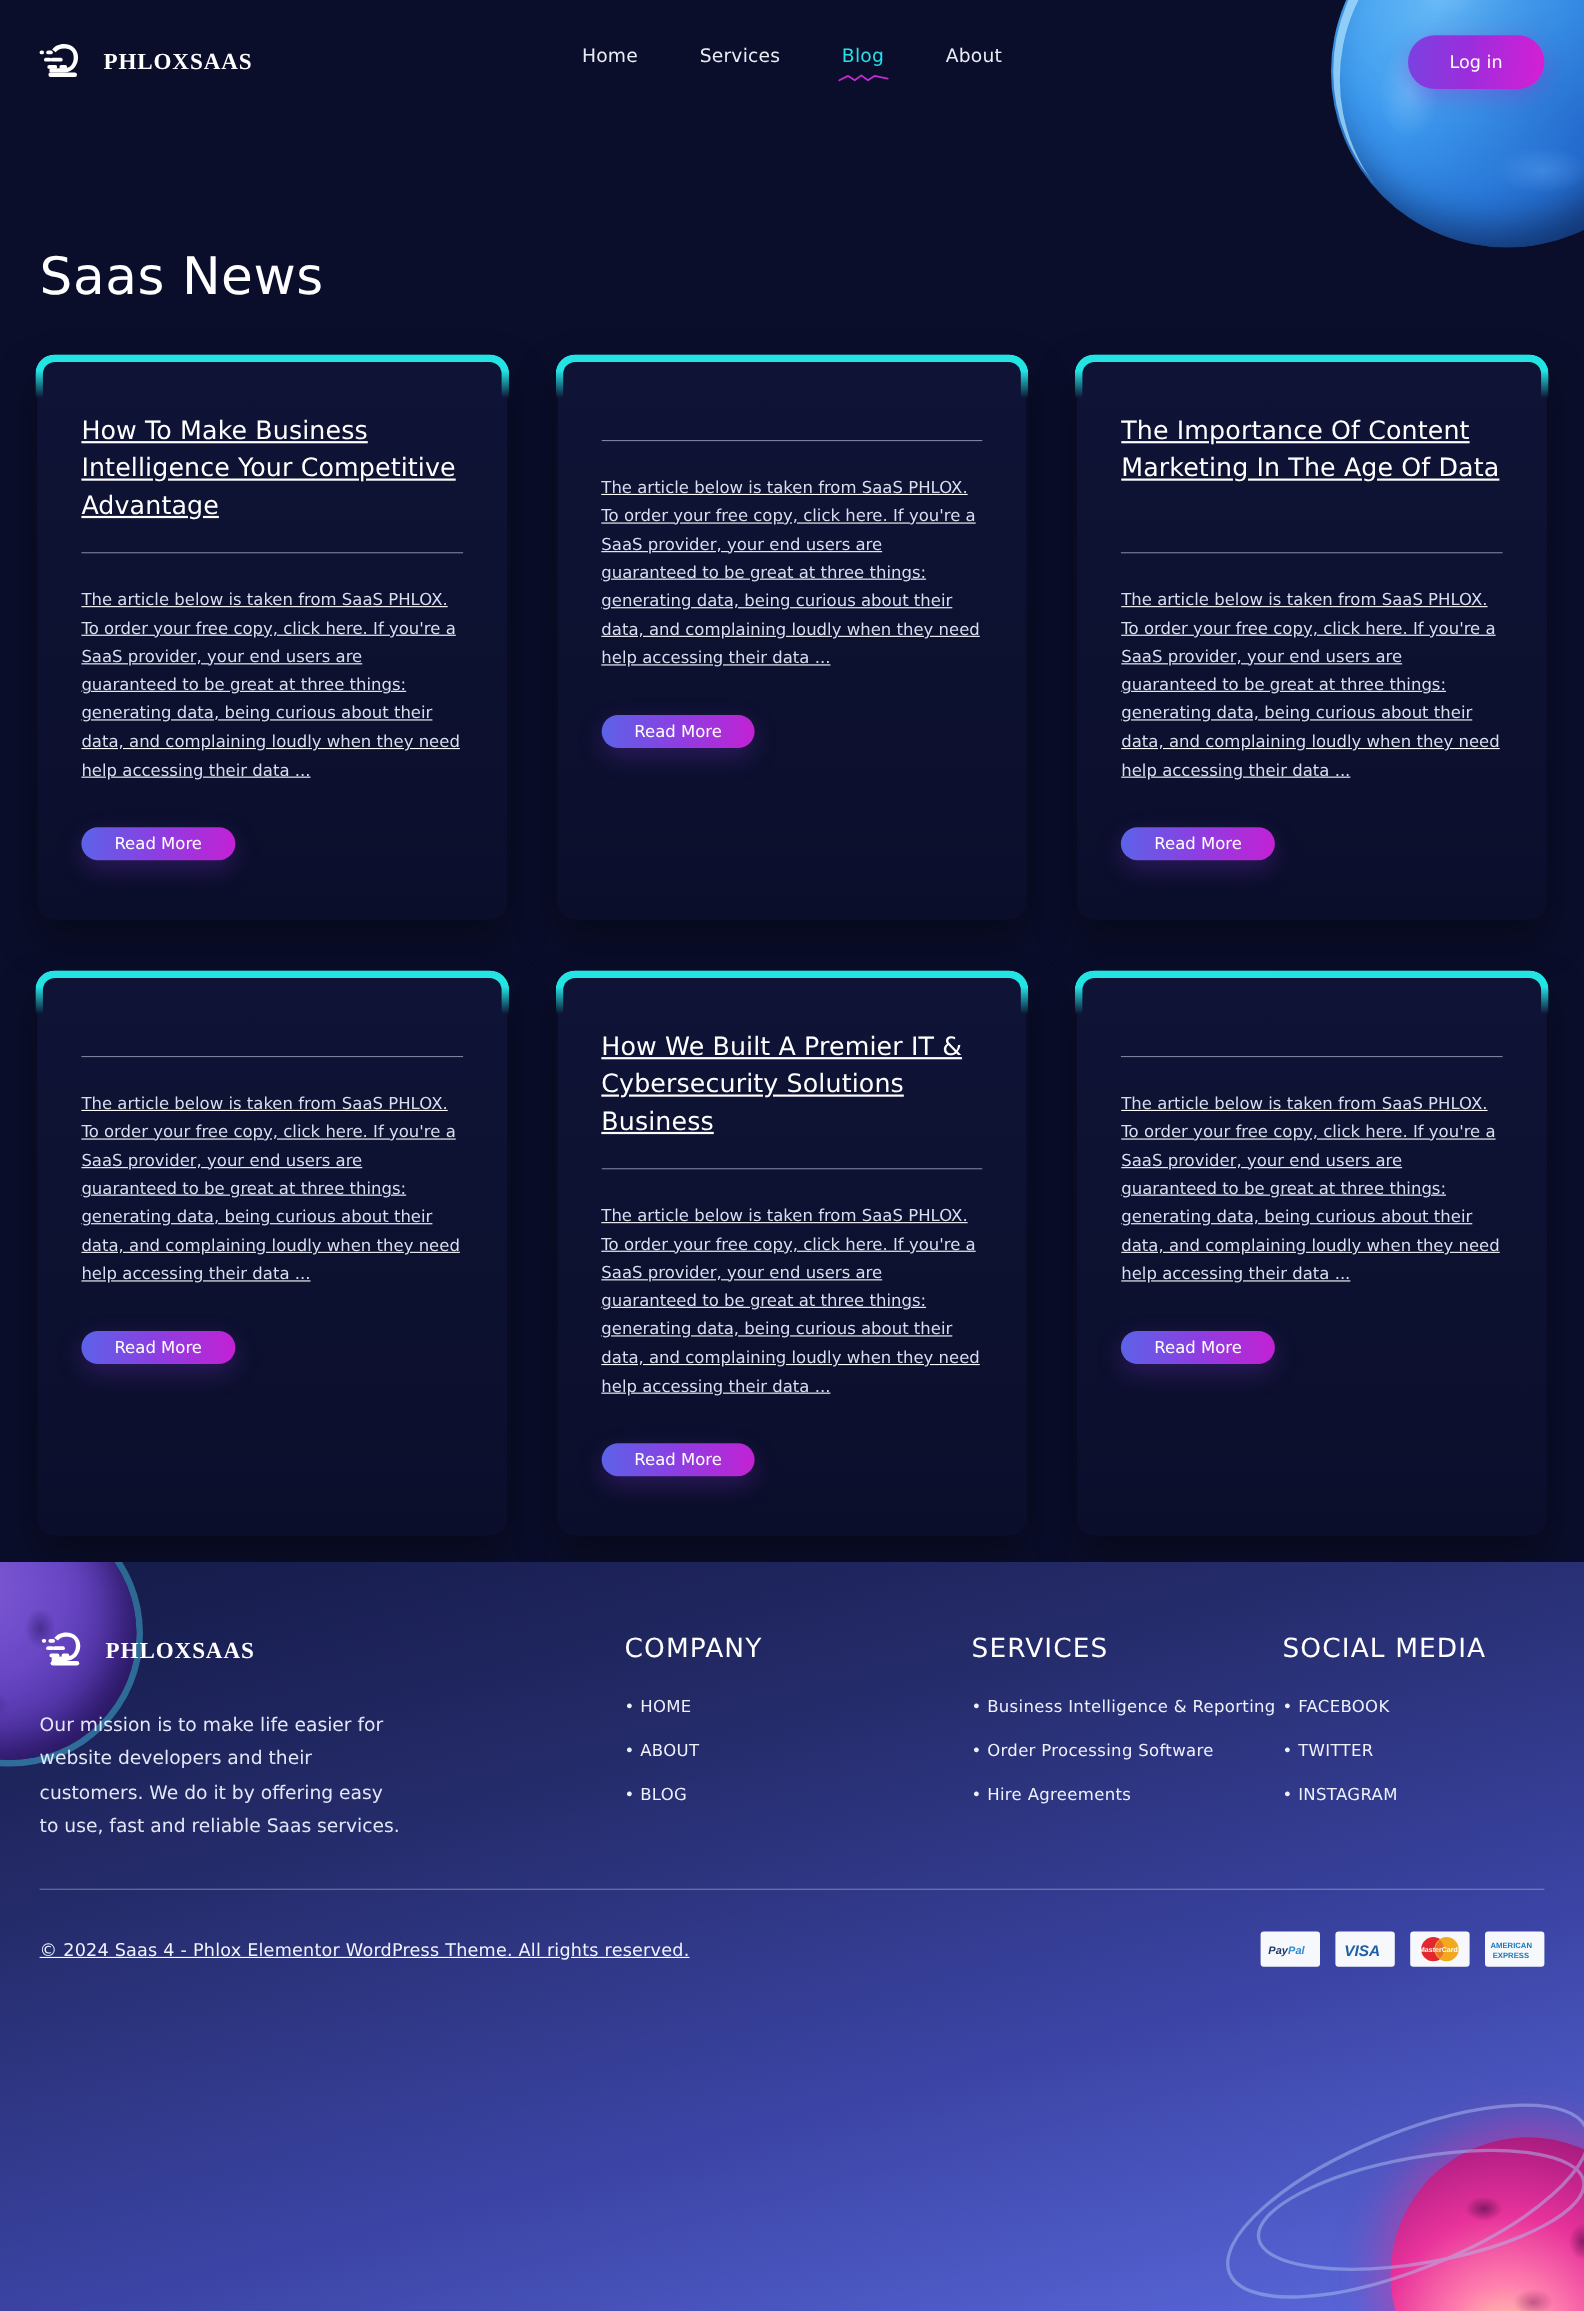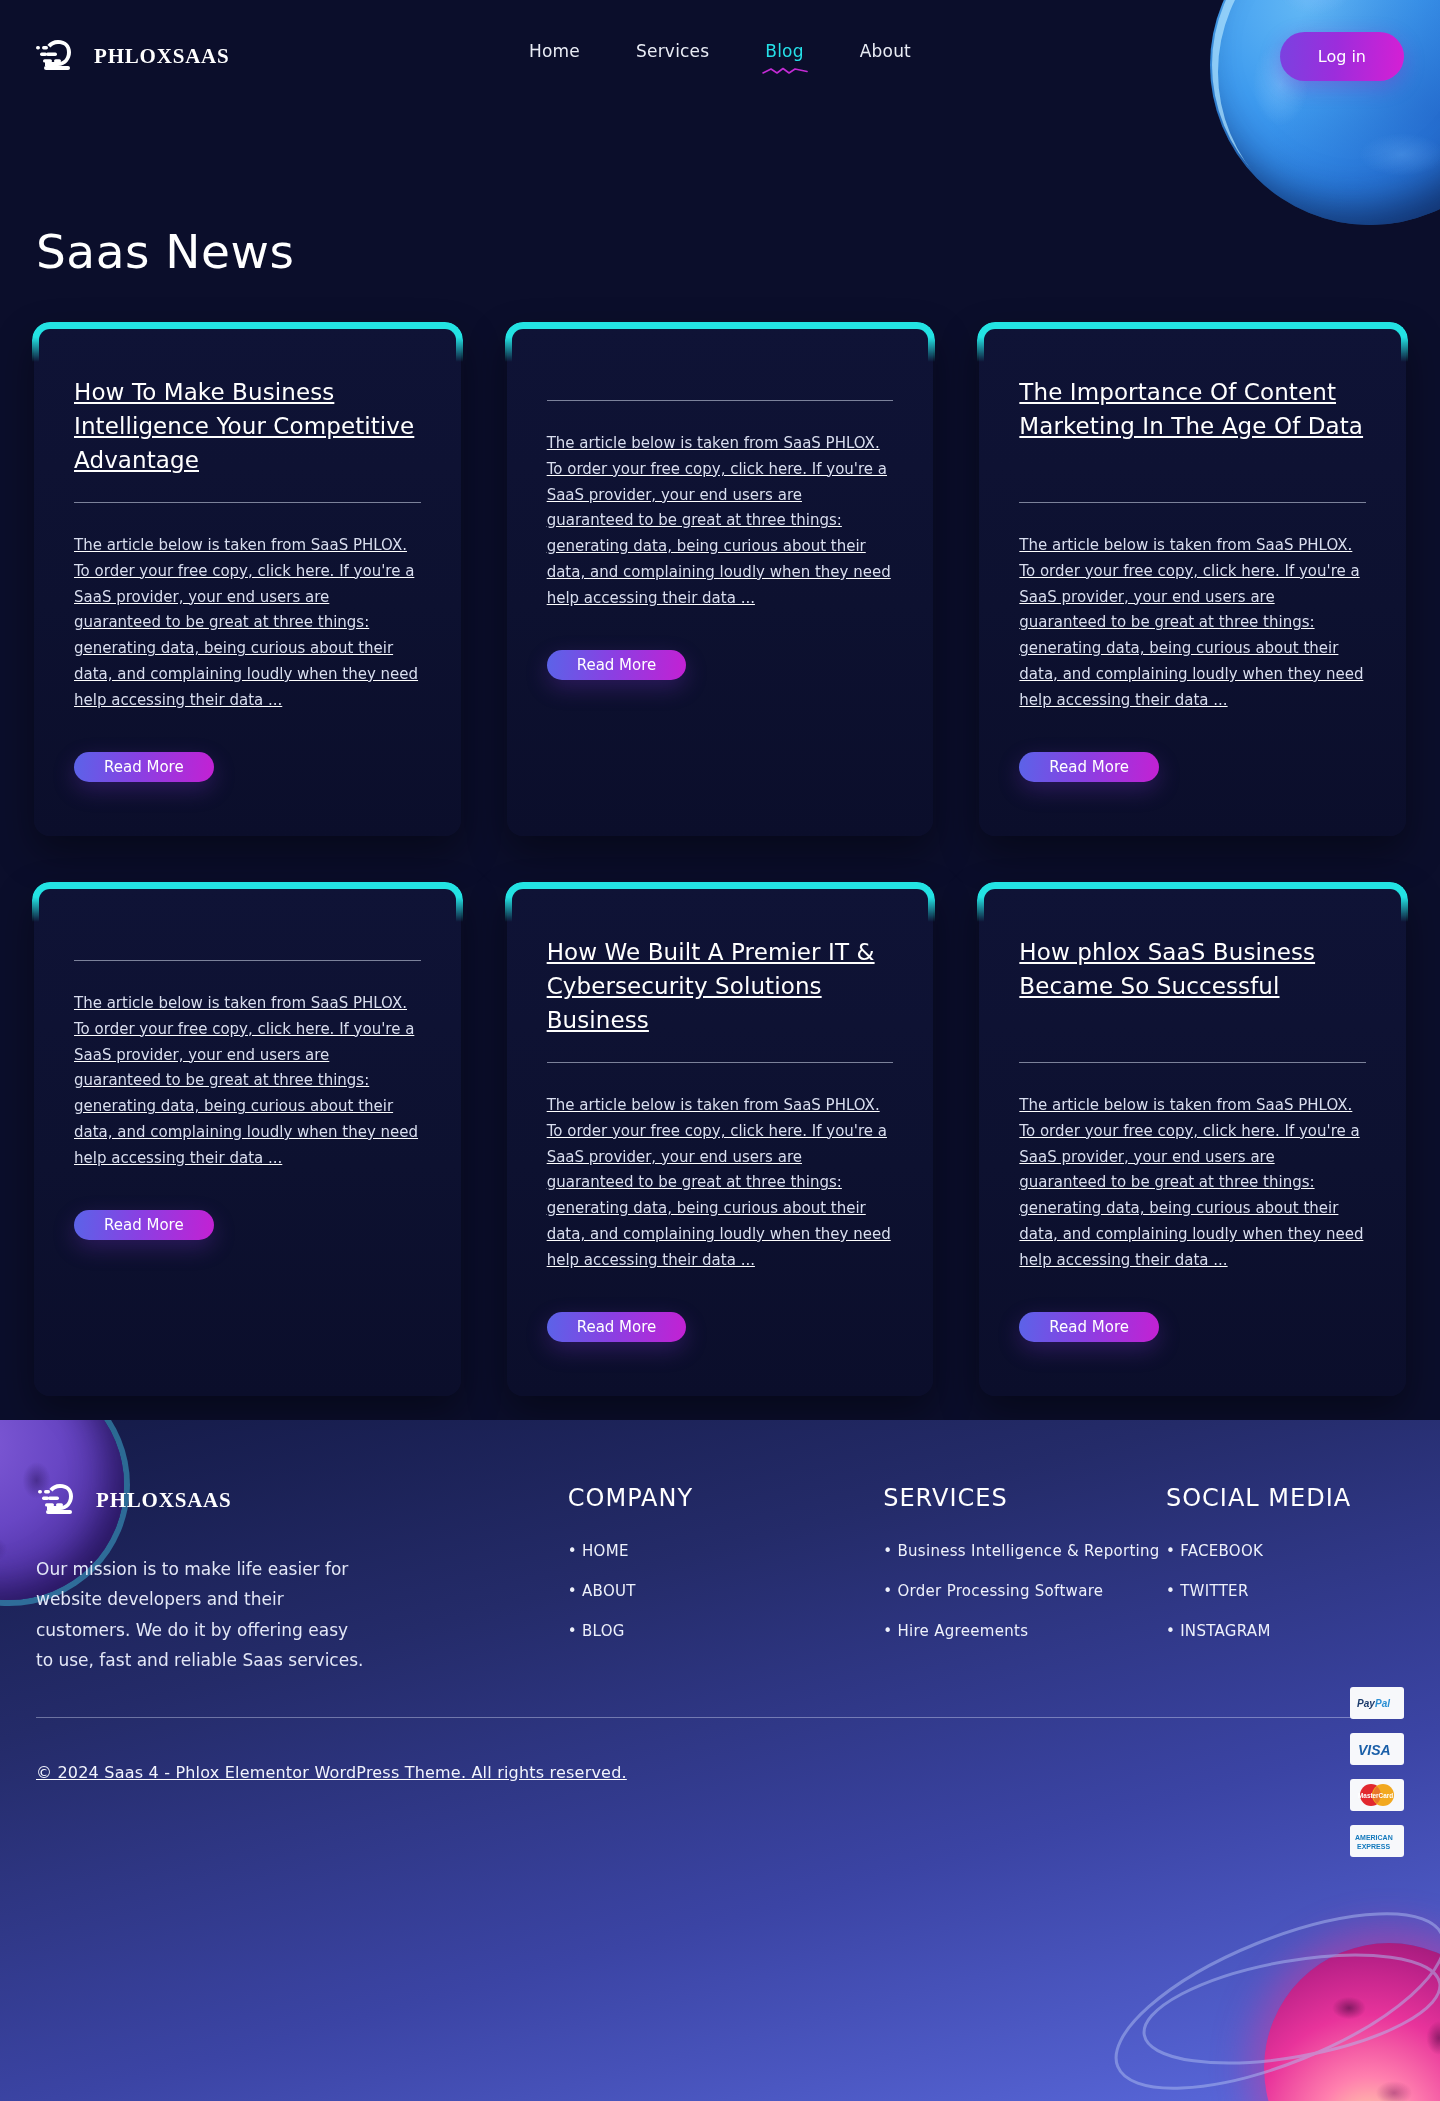--- a/index.html
+++ b/index.html
@@ -301,21 +301,21 @@
   .footer-bottom {
     position: relative;
     z-index: 4;
     margin: 0 36px;
     height: 108px;
     display: flex;
     align-items: center;
     text-decoration: underline;
   }
   .copyright { font-size: 16px; color: #f2f4fd; letter-spacing: .2px; }
-  .pay-row { margin-left: auto; display: flex; gap: 14px; flex-direction: column; }
+  .pay-row { margin-left: auto; display: flex; gap: 14px; }
   .pay-card {
     width: 54px; height: 32px;
     background: #f7f8fb;
     border-radius: 3px;
     display: flex; align-items: center; justify-content: center;
     overflow: hidden;
   }
   .pay-card svg { display: block; }
 </style>
 </head>
@@ -388,21 +388,20 @@
     </article>
 
     <article class="post-card">
       <h2 class="post-title">How We Built A Premier IT &amp; Cybersecurity Solutions Business</h2>
       <div class="post-divider"></div>
       <p class="post-excerpt">The article below is taken from SaaS PHLOX. To order your free copy, click here. If you're a SaaS provider, your end users are guaranteed to be great at three things: generating data, being curious about their data, and complaining loudly when they need help accessing their data ...</p>
       <button class="read-more">Read More</button>
     </article>
 
     <article class="post-card">
-      <h2 class="post-title">How phlox SaaS Business Became So Successful</h2>
       <div class="post-divider"></div>
       <p class="post-excerpt">The article below is taken from SaaS PHLOX. To order your free copy, click here. If you're a SaaS provider, your end users are guaranteed to be great at three things: generating data, being curious about their data, and complaining loudly when they need help accessing their data ...</p>
       <button class="read-more">Read More</button>
     </article>
 
   </div>
 
 </div>
 
 <footer class="site-footer">

